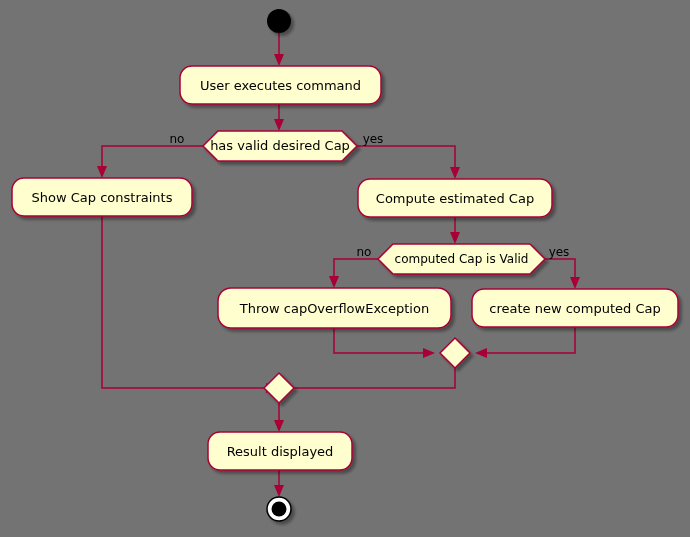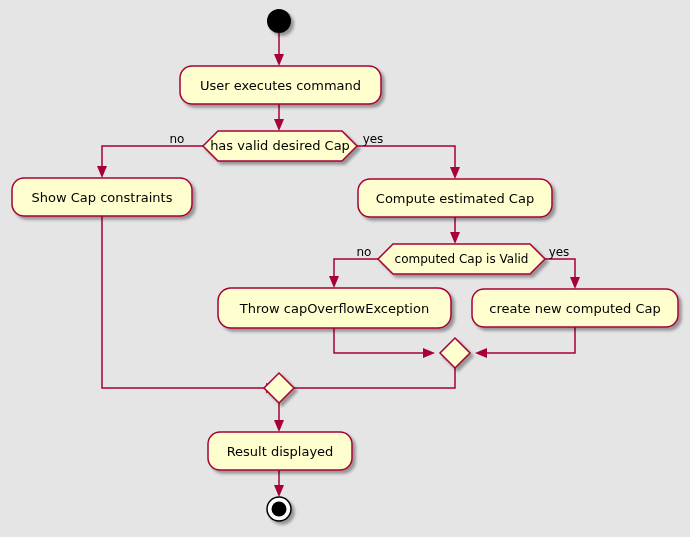--- a/index.html
+++ b/index.html
@@ -10,21 +10,21 @@
   body {
     width: 690px;
     height: 537px;
     font-family: "DejaVu Sans", sans-serif;
     overflow: hidden;
   }
   #diagram-root {
     position: relative;
     width: 690px;
     height: 537px;
-    background: #e5e5e5;
+    background: #737373;
   }
   svg#activity-svg {
     display: block;
     width: 690px;
     height: 537px;
   }
   .node-shape {
     fill: #FEFECE;
     stroke: #A80036;
     stroke-width: 1.5;

